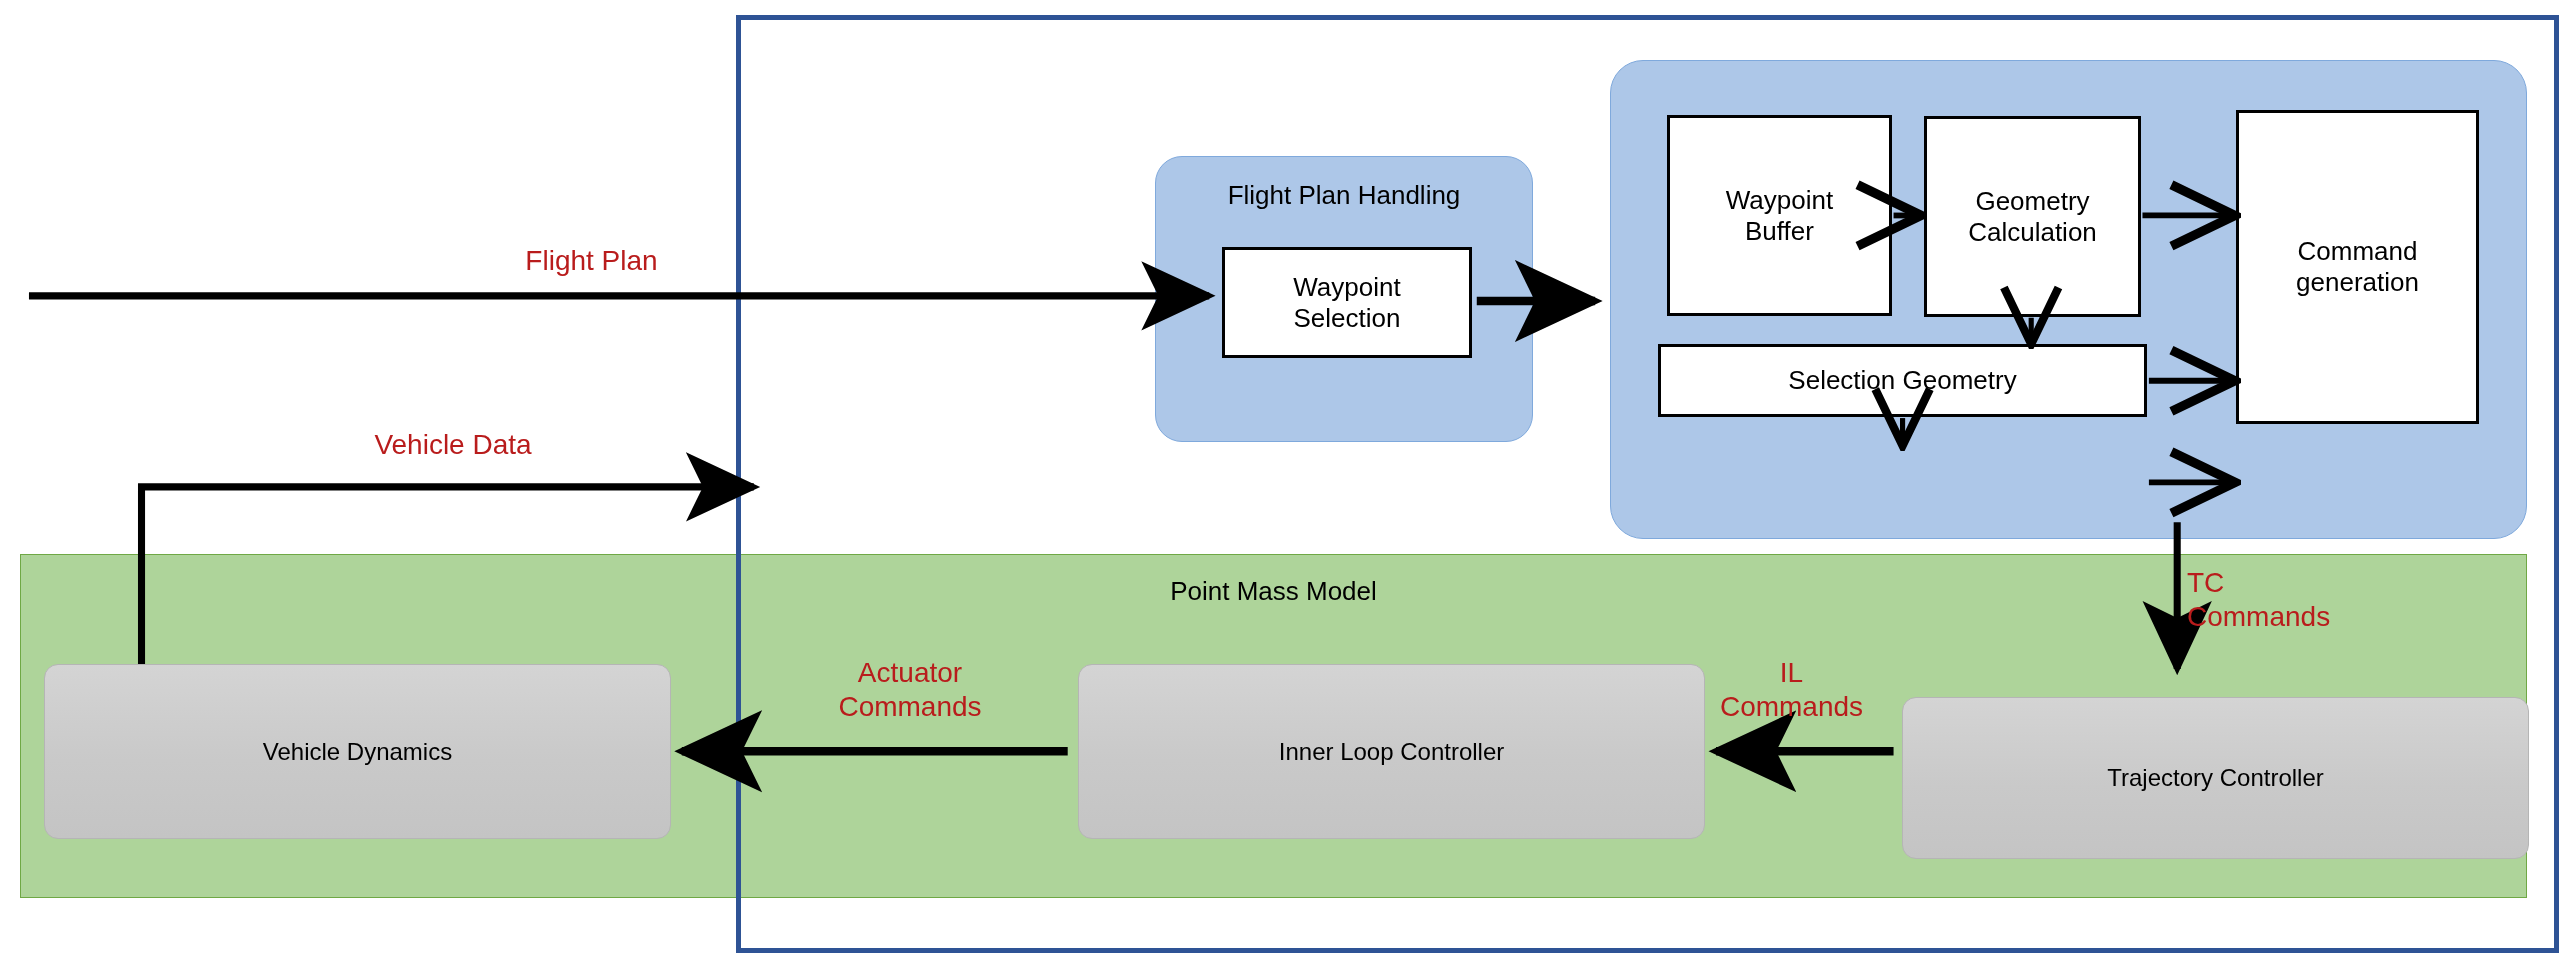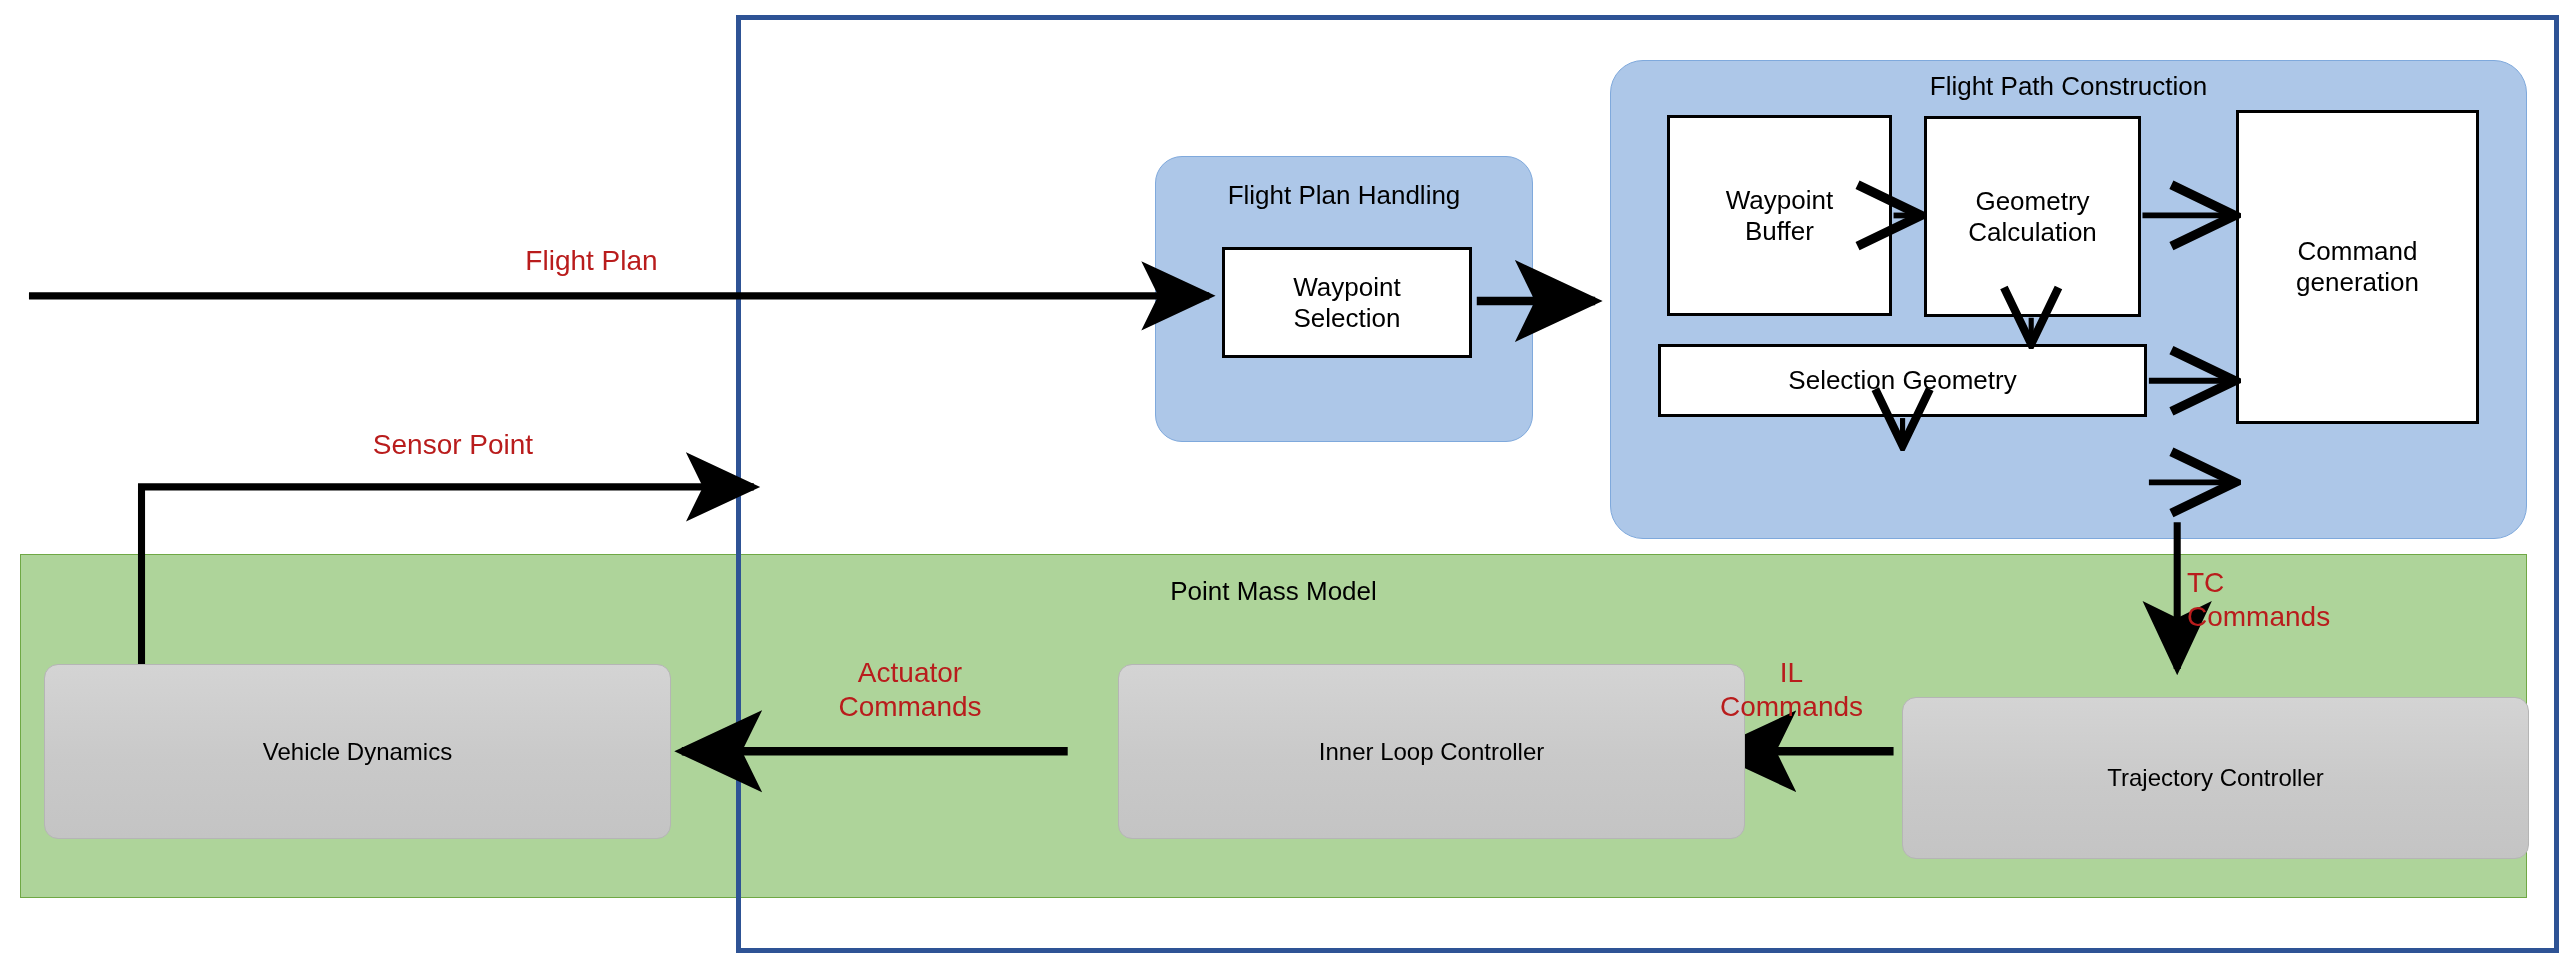--- a/index.html
+++ b/index.html
@@ -57,21 +57,21 @@
   }
 
   
   .grey-box{
     background:linear-gradient(180deg,#D4D4D4 0%,#C9C9C9 55%,#C4C4C4 100%);
     border:1.3px solid #B5B5B5;border-radius:14px;
     display:flex;align-items:center;justify-content:center;text-align:center;
     font-size:24px;color:#000;z-index:10;
   }
   #vehicle-dynamics{left:44px;top:664px;width:627px;height:175px;}
-  #inner-loop-controller{left:1078px;top:664px;width:627px;height:175px;margin-left:40px;}
+  #inner-loop-controller{left:1078px;top:664px;width:627px;height:175px;}
   #trajectory-controller{left:1902px;top:677px;width:627px;height:162px;margin-top:20px;}
 
   
   .edge-label{font-size:28px;color:#b91c1c;line-height:1.22;z-index:20;white-space:pre-line;}
   #label-flight-plan{left:495px;top:244px;width:193px;text-align:center;}
   #label-sensor-data{left:347px;top:428px;width:212px;text-align:center;}
   #label-actuator-commands{left:807px;top:656px;width:206px;text-align:center;}
   #label-il-commands{left:1698px;top:656px;width:187px;text-align:center;}
   #label-tc-commands{left:2187px;top:566px;width:193px;text-align:left;}
 
@@ -111,21 +111,20 @@
   <div class="abs" id="system-boundary"></div>
 
   <div class="abs" id="flight-plan-handling"></div>
   <div class="abs" id="fph-label">Flight Plan Handling</div>
   <div class="abs white-box" id="waypoint-selection">
     <span style="white-space:pre-line">Waypoint
 Selection</span>
   </div>
 
   <div class="abs" id="flight-path-construction"></div>
-  <div class="abs" id="fpc-label">Flight Path Construction</div>
 
   <div class="abs white-box" id="waypoint-buffer">
     <span style="white-space:pre-line">Waypoint
 Buffer</span>
   </div>
   <div class="abs white-box" id="geometry-calculation">
     <span style="white-space:pre-line">Geometry
 Calculation</span>
   </div>
   <div class="abs white-box" id="relative-geometry">
@@ -157,21 +156,21 @@
     <span>Vehicle Dynamics</span>
   </div>
   <div class="abs grey-box" id="inner-loop-controller">
     <span>Inner Loop Controller</span>
   </div>
   <div class="abs grey-box" id="trajectory-controller">
     <span>Trajectory Controller</span>
   </div>
 
   <div class="abs edge-label" id="label-flight-plan">Flight Plan</div>
-  <div class="abs edge-label" id="label-sensor-data">Sensor Point</div>
+  <div class="abs edge-label" id="label-sensor-data">Vehicle Data</div>
   <div class="abs edge-label" id="label-actuator-commands">Actuator
 Commands</div>
   <div class="abs edge-label" id="label-il-commands">IL
 Commands</div>
   <div class="abs edge-label" id="label-tc-commands">TC
 Commands</div>
 
 </div>
 
 

